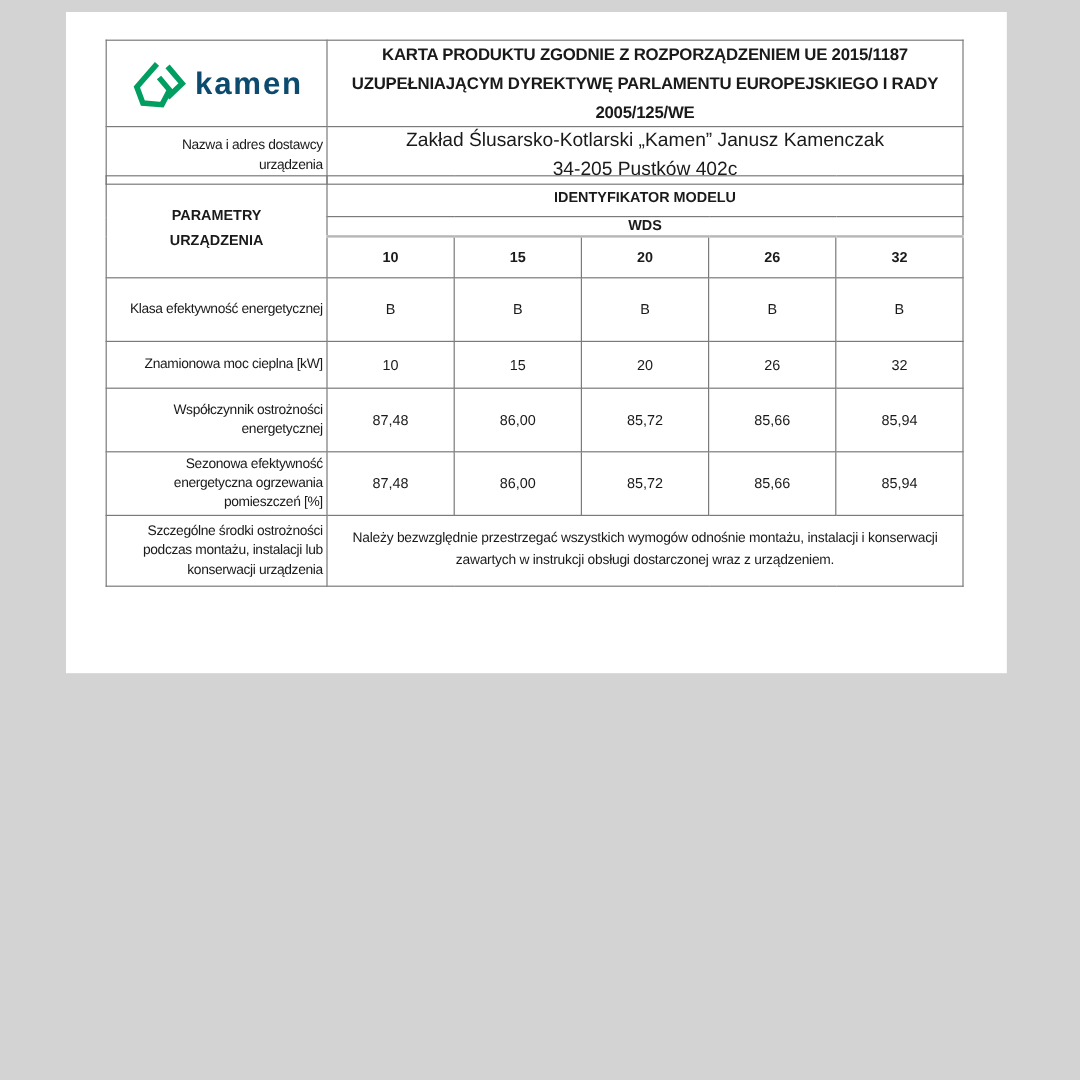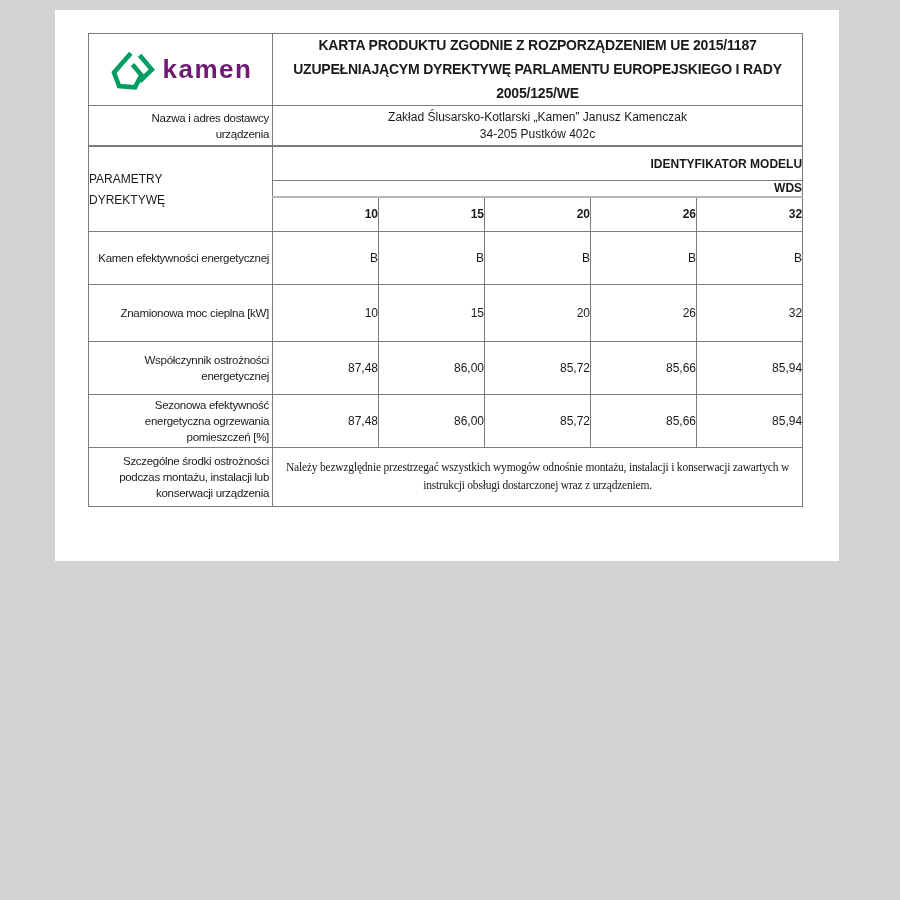--- a/index.html
+++ b/index.html
@@ -25,69 +25,68 @@
     width: 714px;
   }
   .t1 { top: 23px; }
   .t2 { top: 136px; }
   td {
     border: 1px solid #7b7b7b;
     vertical-align: middle;
     font-size: 12px;
     overflow: hidden;
   }
-  .c { text-align: right; }
+  .c { text-align: center; }
   .b { font-weight: bold; }
   .lab {
     text-align: right;
     padding: 2px 3px 2px 8px;
     font-size: 11.5px;
     letter-spacing: -0.3px;
     line-height: 1.4;
   }
   .title-cell {
     text-align: center;
     font-weight: bold;
     font-size: 14px;
     letter-spacing: -0.2px;
     line-height: 1.7;
     padding: 0 4px;
   }
   .supplier-cell {
     text-align: center;
-    font-size: 12px;
+    font-size: 16px;
     line-height: 1.45;
   }
   .params-cell {
-    text-align: left;
-    font-weight: normal;
+    text-align: center;
+    font-weight: bold;
     font-size: 12px;
   }
   .params-cell .pline { margin: 7px 0; }
   .model-num { border-top: 2px solid #b6b6b6; }
   .note-cell {
     text-align: center;
     font-size: 11.5px;
     letter-spacing: -0.2px;
     line-height: 1.55;
     padding: 2px 10px;
-    font-family: Liberation Serif, serif;
   }
   .logo-wrap {
     display: flex;
     align-items: center;
     justify-content: center;
     gap: 7px;
     height: 100%;
   }
   .logo-word {
     font-size: 26px;
     font-weight: bold;
     letter-spacing: 1.5px;
-    color: #701a75;
+    color: #0c4a6e;
     line-height: 1;
     padding-bottom: 2px;
   }
 </style>
 </head>
 <body>
 
 <div class="paper">
 
   <table class="t1">
@@ -127,43 +126,43 @@
         <col style="width:106px">
         <col style="width:106px">
       <col style="width:106px">
         <col style="width:106px">
         <col style="width:106px">
     </colgroup>
     <tbody>
         <tr style="height:34px">
       <td rowspan="3" class="params-cell">
         <div class="pline">PARAMETRY</div>
-        <div class="pline">DYREKTYWĘ</div>
+        <div class="pline">URZĄDZENIA</div>
       </td>
       <td colspan="5" class="c b">IDENTYFIKATOR MODELU</td>
     </tr>
     <tr style="height:16px">
       <td colspan="5" class="c b">WDS</td>
     </tr>
     <tr style="height:35px">
       <td class="c b model-num">10</td>
       <td class="c b model-num">15</td>
       <td class="c b model-num">20</td>
       <td class="c b model-num">26</td>
       <td class="c b model-num">32</td>
     </tr>
     <tr style="height:53px">
-      <td class="lab">Kamen efektywności energetycznej</td>
+      <td class="lab">Klasa efektywność energetycznej</td>
       <td class="c">B</td>
       <td class="c">B</td>
       <td class="c">B</td>
       <td class="c">B</td>
       <td class="c">B</td>
     </tr>
-    <tr style="height:57px">
+    <tr style="height:39px">
       <td class="lab">Znamionowa moc cieplna [kW]</td>
       <td class="c">10</td>
       <td class="c">15</td>
       <td class="c">20</td>
       <td class="c">26</td>
       <td class="c">32</td>
     </tr>
     <tr style="height:53px">
       <td class="lab">Współczynnik ostrożności energetycznej</td>
       <td class="c">87,48</td>

